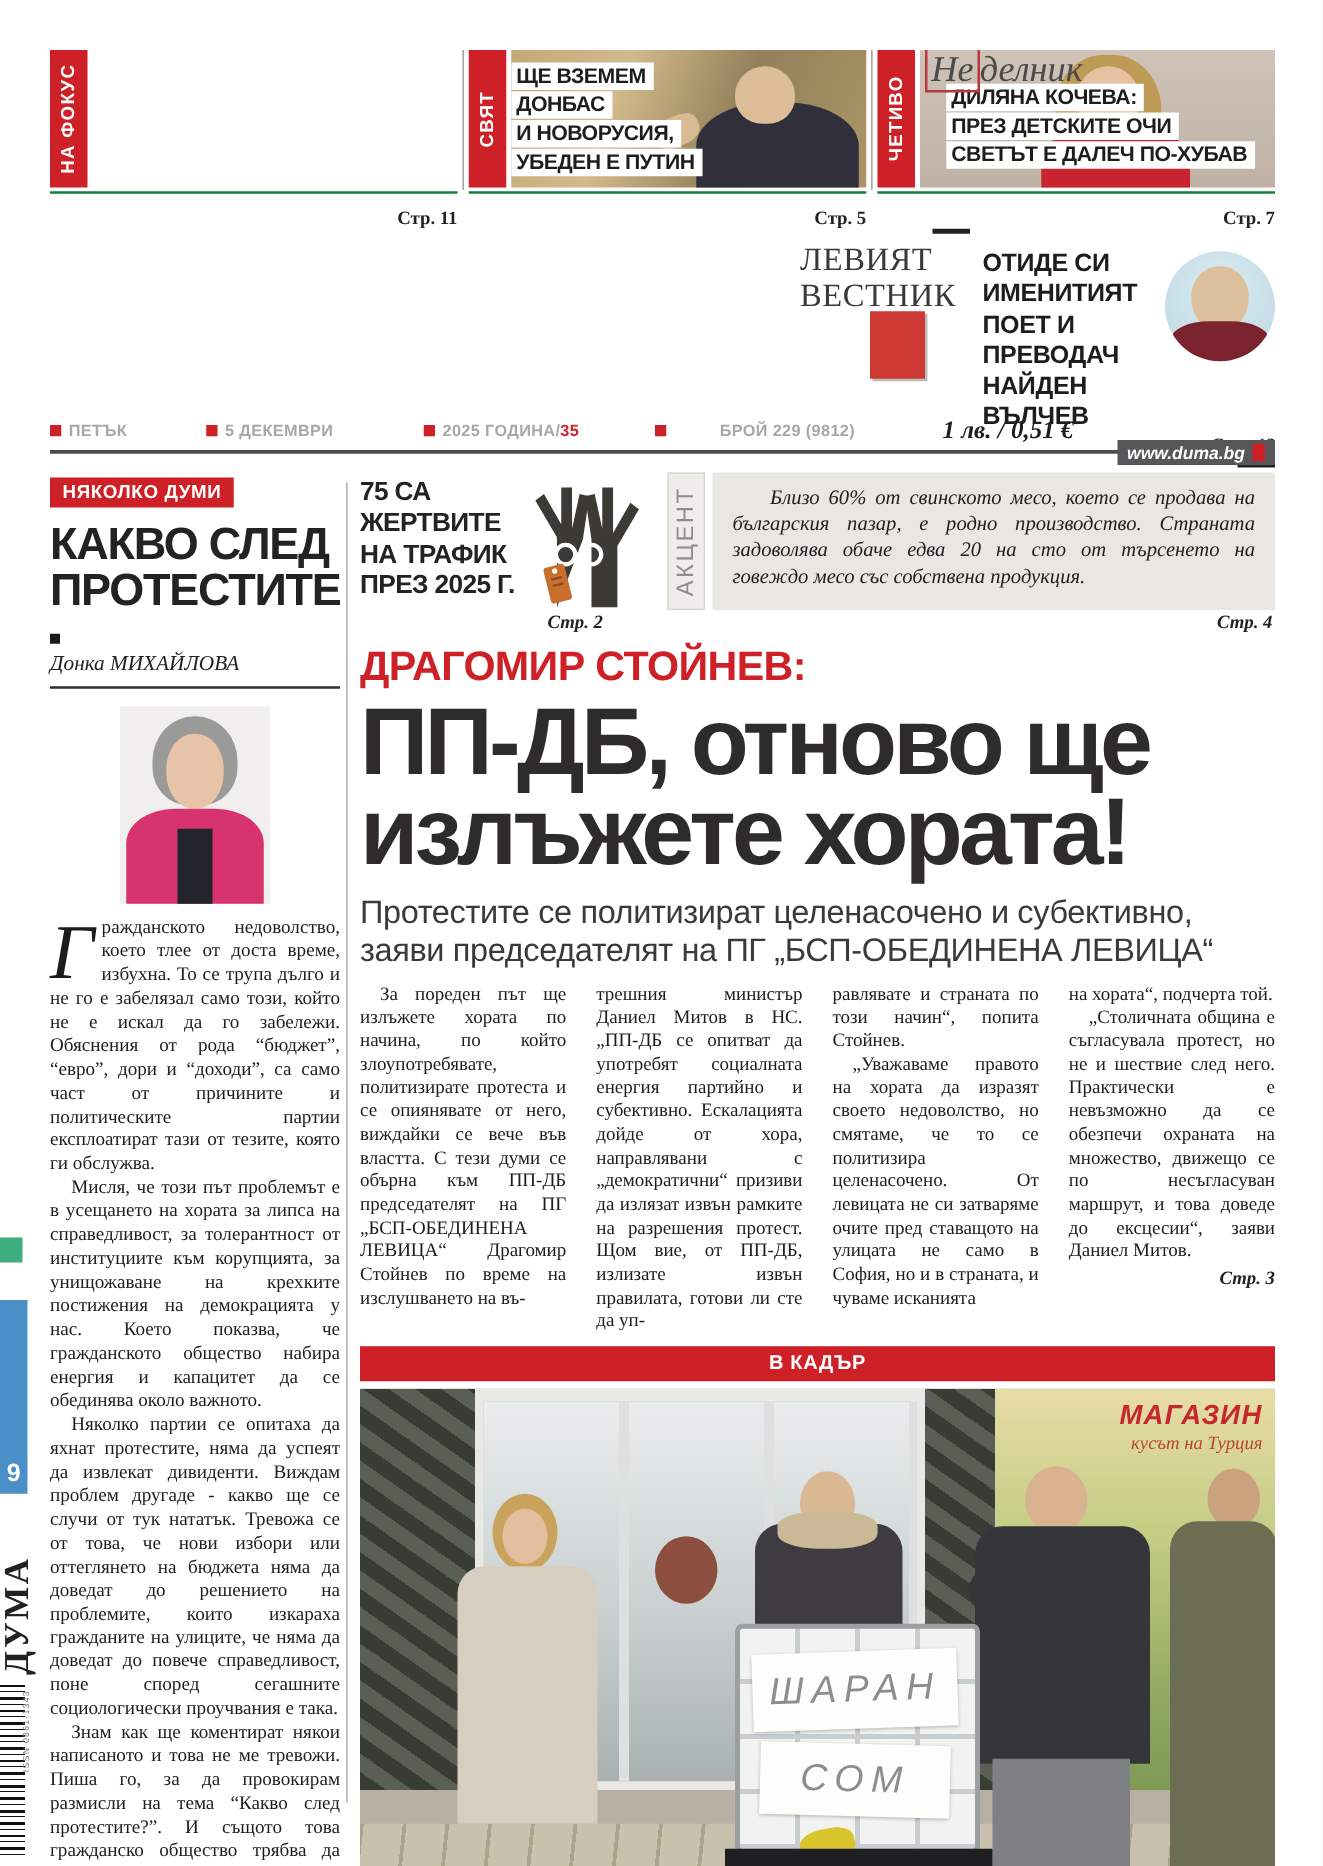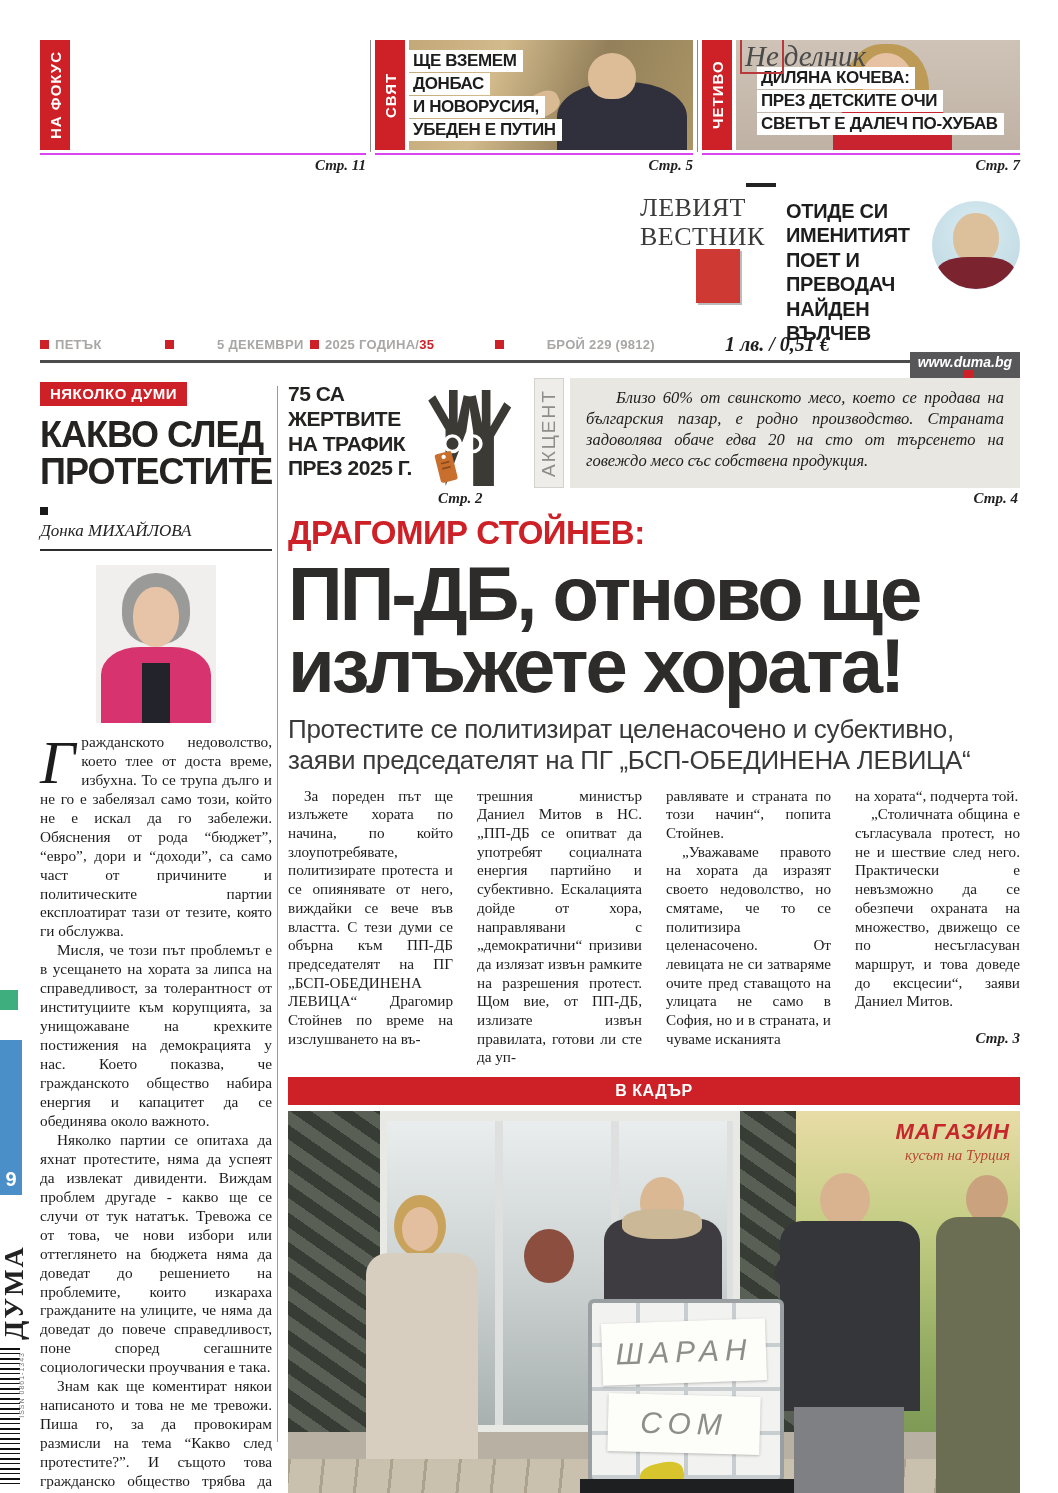--- a/index.html
+++ b/index.html
@@ -18,21 +18,21 @@
   .teasers { position:absolute; left:40px; top:40px; width:980px; display:flex; }
   .teaser { display:flex; flex-direction:column; }
   .t1 { width:326px; } .t2 { width:318px; } .t3 { width:318px; }
   .t-sep { width:1px; background:#8c8c8c; margin:0 4px; height:112px; align-self:flex-start; }
   .t-main { display:flex; height:110px; }
   .vlabel { width:30px; background:#cd2127; color:#fff; font-weight:bold; font-size:15px; writing-mode:vertical-rl; transform:rotate(180deg); display:flex; align-items:center; justify-content:center; letter-spacing:1px; }
   .t-photo { flex:1; position:relative; margin-left:4px; overflow:hidden; }
   .chips { position:absolute; left:0; top:6px; z-index:3; }
   .t2 .chips { top:10px; } .t3 .chips { top:27px;margin-left:21px; }
   .chip { display:table; background:#fff; color:#1d1d1d; font-weight:bold; font-size:17px; letter-spacing:-0.4px; padding:1px 6px 1px 4px; margin-bottom:1px; white-space:nowrap; }
-  .t-foot { border-top:2px solid #d946ef; margin-top:3px; text-align:right; font-family:"Liberation Serif",serif; font-style:italic; font-weight:bold; font-size:15px; padding-top:2px; color:#222; }
+  .t-foot { border-top:2px solid #15803d; margin-top:3px; text-align:right; font-family:"Liberation Serif",serif; font-weight:bold; font-size:15px; padding-top:12px; color:#222; }
   
   .ph1 { background:linear-gradient(180deg,#e3e7ec 0%,#c5cfdb 45%,#9db0c6 100%); }
   .seat-row { position:absolute; height:16px; left:0; right:0; background:repeating-linear-gradient(90deg,#3e6cab 0 24px,transparent 24px 33px); opacity:.8; }
   .head-dot { position:absolute; border-radius:50%; }
   .ph2 { background:linear-gradient(110deg,#c3a878 0%,#d3ba8c 30%,#93805a 62%,#ab9566 100%); }
   .putin-suit { position:absolute; left:52%; top:38%; width:46%; height:70%; background:#30303c; border-radius:45% 45% 0 0; }
   .putin-head { position:absolute; left:63%; top:12%; width:17%; height:42%; background:#dcbd97; border-radius:50% 50% 45% 45%; }
   .putin-hand { position:absolute; left:40%; top:48%; width:13%; height:22%; background:#d9ba93; border-radius:40%; transform:rotate(-25deg); }
   .ph3 { background:linear-gradient(180deg,#cfc3b7 0%,#bfb2a5 100%); }
   .woman-hair { position:absolute; left:38%; top:4%; width:30%; height:88%; background:#bd9a56; border-radius:45% 45% 30% 30%; }
@@ -55,25 +55,25 @@
   .obit-face { position:absolute; left:24%; top:14%; width:52%; height:58%; background:#dcc09c; border-radius:48%; }
   .obit-sweater { position:absolute; left:6%; top:64%; width:88%; height:40%; background:#7c2330; border-radius:40% 40% 0 0; }
   .obit-page { text-align:right; font-family:"Liberation Serif",serif; font-style:italic; font-weight:bold; font-size:15px; margin-top:4px; }
   .obit .dash.bottom { margin:4px 0 0 auto; }
 
   
   .dateline { position:absolute; left:40px; top:334px; width:980px; }
   .dl-row { display:flex; align-items:center; height:20px; }
   .dl-item { display:flex; align-items:center; color:#a9a7a5; font-size:13px; font-weight:bold; letter-spacing:.3px; }
   .sq { width:9px; height:9px; background:#cd2127; margin-right:6px; }
-  .dl-item.i1{ width:125px;} .dl-item.i2{ width:145px;gap:37px;} .dl-item.i3{ width:185px;} .dl-item.i4{ width:160px;justify-content:space-between;}
+  .dl-item.i1{ width:125px;} .dl-item.i2{ width:174px;} .dl-item.i3{ width:185px;} .dl-item.i4{ width:160px;justify-content:space-between;}
   .dl-item .red { color:#cd2127; }
   .price { font-family:"Liberation Serif",serif; font-style:italic; font-weight:bold; font-size:20px; color:#1e1e1e; margin-left:70px; }
   .dl-rule { position:relative; margin-top:6px; border-top:3px solid #4c4c4c; }
-  .site-chip { position:absolute; right:0; top:-11px; background:#57575a; color:#fff; font-style:italic; font-weight:bold; font-size:14px; padding:2px 8px; display:flex; align-items:center;flex-direction:column; }
+  .site-chip { position:absolute; right:0; top:-11px; background:#57575a; color:#fff; font-style:italic; font-weight:bold; font-size:14px; padding:2px 8px; display:flex; align-items:center; }
   .site-chip .sq { margin:0 0 0 6px; width:10px; height:14px; }
 
   
   .left-col { position:absolute; left:40px; top:382px; width:232px; }
   .label-red { display:inline-block; background:#cd2127; color:#fff; font-weight:bold; font-size:15px; letter-spacing:.5px; padding:3px 10px 4px; }
   .op-title { font-weight:bold; font-size:36px; line-height:1.04; letter-spacing:-1px; color:#242322; margin:10px 0 16px; }
   .op-bullet { width:8px; height:8px; background:#1a1a1a; margin-bottom:6px; }
   .op-author { font-family:"Liberation Serif",serif; font-style:italic; font-size:17px; color:#222; margin-bottom:8px; }
   .op-rule { border-top:2px solid #2c2c2c; }
   .op-photo { width:120px; height:158px; margin:14px auto 10px; background:#f0efed; position:relative; overflow:hidden; }
@@ -102,21 +102,21 @@
   .pref-4 { position:absolute; top:112px; right:2px; }
 
   .kicker { color:#cd2127; font-weight:bold; font-size:33px; letter-spacing:-0.5px; margin-top:26px; }
   .headline { font-weight:bold; font-size:76px; line-height:.95; letter-spacing:-3px; color:#2d2c2b; margin-top:6px; }
   .subhead { font-size:26px; line-height:1.16; color:#3a3a3a; letter-spacing:-0.3px; margin:12px 0 12px; }
 
   .body-cols { display:flex; gap:24px; }
   .bcol { width:173px; font-family:"Liberation Serif",serif; font-size:15.2px; line-height:1.23; text-align:justify; color:#1c1c1c; }
   .bcol p { margin:0; text-indent:16px; }
   .bcol p.cont { text-indent:0; }
-  .bcol .pref { display:block; text-align:right; margin-top:18px; }
+  .bcol .pref { display:block; text-align:right; margin-top:3px; }
 
   .frame-band { margin-top:10px; background:#cd2127; color:#fff; font-weight:bold; font-size:16px; letter-spacing:.5px; text-align:center; padding:5px 0; }
 
   
   .photo { position:relative; margin-top:6px; height:412px; background:#b7b0a3; overflow:hidden; }
   .ph-wall { position:absolute; top:0; height:78%; background:#4c5348 repeating-linear-gradient(35deg, rgba(0,0,0,.28) 0 12px, rgba(255,255,255,.07) 12px 24px); }
   .w-left { left:0; width:92px; } .w-mid { left:452px; width:56px; }
   .ph-glass { position:absolute; left:92px; top:0; width:360px; height:78%; background:linear-gradient(180deg,#e9eded 0%,#c9d0cf 55%,#a9b1b0 100%); border:7px solid #e8e8e5; border-top-width:10px; }
   .ph-glass:before { content:""; position:absolute; inset:0; background:repeating-linear-gradient(90deg, transparent 0 108px, #dde0de 108px 116px); }
   .ph-poster { position:absolute; left:508px; top:0; width:224px; height:78%; background:linear-gradient(180deg,#e8dca6 0%,#c2cc82 38%,#93ab62 75%,#7e9a55 100%); text-align:right; padding:8px 10px; }

